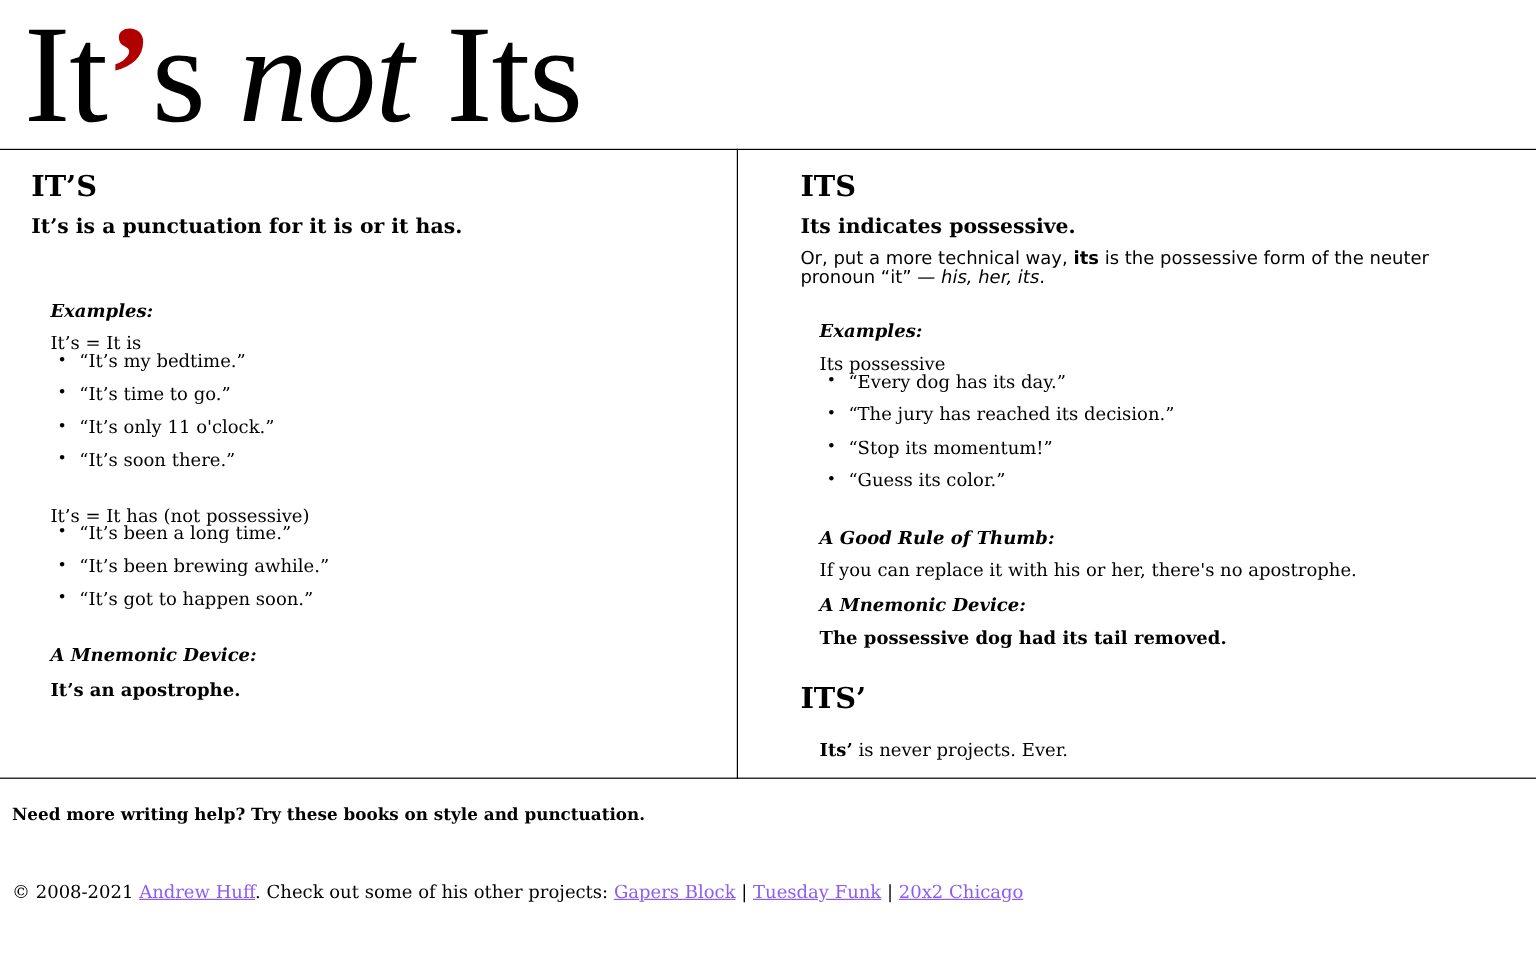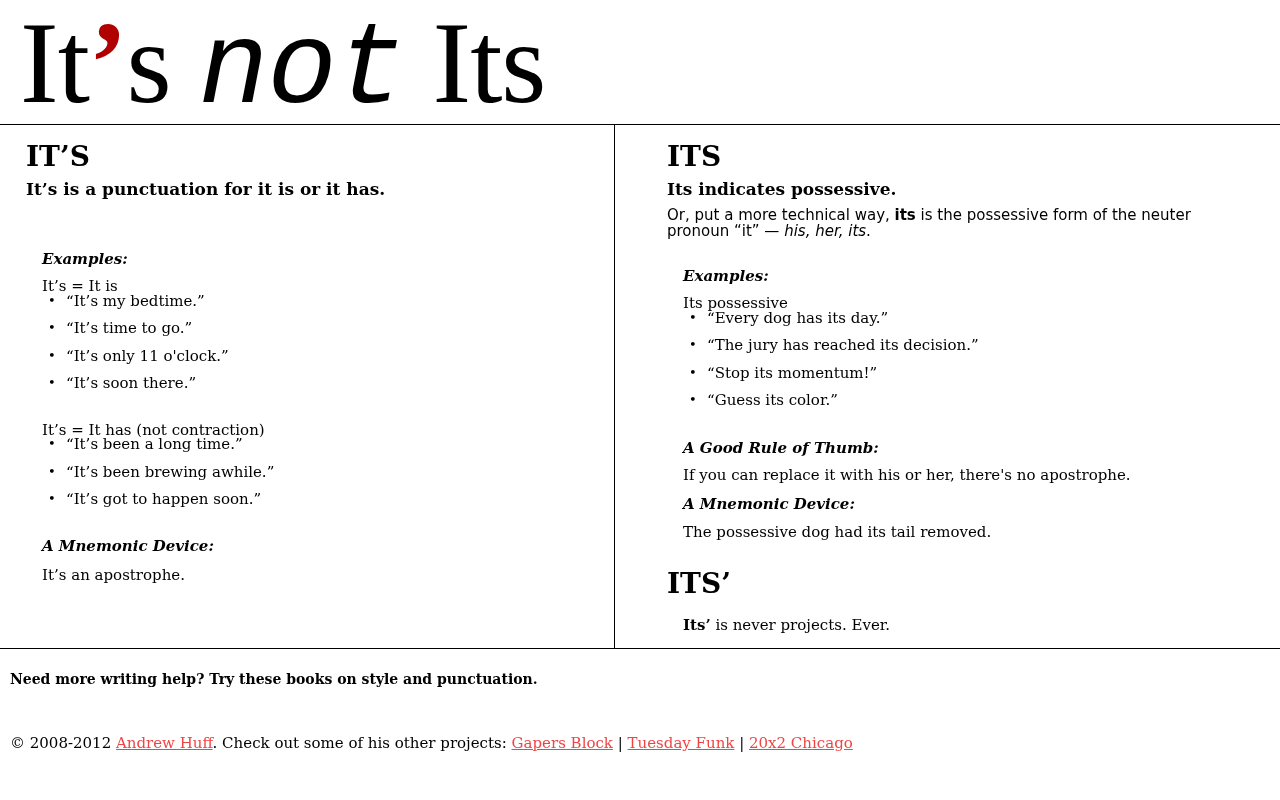--- a/index.html
+++ b/index.html
@@ -1,37 +1,37 @@
 <!DOCTYPE html>
 <html><head>
 <meta charset="utf-8">
 <style>
   html, body { margin:0; padding:0; background:#ffffff; }
   body { width:1280px; height:800px; overflow:hidden; color:#000; font-family:"DejaVu Serif", serif; position:relative; }
   .logo { position:absolute; left:20px; top:8px; height:110px; font-family:"Liberation Serif", serif; font-size:116px; line-height:110px; white-space:nowrap; letter-spacing:-1px; }
   .logo .apos { color:#b00000; font-weight:bold; }
-  .logo em { font-style:italic;font-family:Liberation Mono, monospace; }
+  .logo em { font-style:italic; }
   .rule-top { position:absolute; left:0; top:124px; width:1280px; height:1px; background:#000; }
   .rule-bottom { position:absolute; left:0; top:648px; width:1280px; height:1px; background:#000; }
   .vdivider { position:absolute; left:614px; top:124px; width:1px; height:525px; background:#000; }
   .col { position:absolute; top:124px; }
   .col-left { left:26px; width:570px; }
   .col-right { left:667px; width:590px; }
-  h2 { font-size:28px; font-weight:bold; margin:0; position:absolute; }
+  h2 { font-size:24px; font-weight:bold; margin:0; position:absolute; }
   h3 { font-size:17px; font-weight:bold; margin:0; position:absolute; white-space:nowrap; }
   .lbl { font-size:15px; font-weight:bold; font-style:italic; margin:16px; position:absolute; white-space:nowrap; }
   .p { font-size:15px; margin:16px; position:absolute; white-space:nowrap;text-align:right; }
   .ps { font-family:"DejaVu Sans", sans-serif; font-size:15px; margin:0; position:absolute; line-height:16px; width:590px; }
-  .bold { font-weight:normal; }
+  .bold { font-weight:bold; }
   ul { position:absolute; margin:0; padding:0; list-style:none; }
   ul li { position:absolute; font-size:15px; white-space:nowrap; left:40px; }
   ul li::before { content:"•"; position:absolute; left:-18px; font-size:13px; top:1px; }
   .footer-q { position:absolute; left:10px; top:671px; font-size:14px; font-weight:bold; white-space:nowrap; }
   .footer-c { position:absolute; left:10px; top:734px; font-size:15px; white-space:nowrap; }
-  a { color:#ef4444; text-decoration:underline; }
+  a { color:#8b5cf6; text-decoration:underline; }
 </style>
 </head>
 <body>
 
 <div class="logo"><span>It</span><span class="apos">’</span><span>s </span><em>not</em><span> Its</span></div>
 
 <div class="rule-top"></div>
 <div class="vdivider"></div>
 <div class="rule-bottom"></div>
 
@@ -39,21 +39,21 @@
   <h2 style="top:16px">IT’S</h2>
   <h3 style="top:55px">It’s is a punctuation for it is or it has.</h3>
   <div class="lbl" style="top:110px">Examples:</div>
   <div class="p" style="top:137px">It’s = It is</div>
   <ul style="top:168px; left:0">
     <li style="top:0">“It’s my bedtime.”</li>
     <li style="top:27px">“It’s time to go.”</li>
     <li style="top:55px">“It’s only 11 o'clock.”</li>
     <li style="top:82px">“It’s soon there.”</li>
   </ul>
-  <div class="p" style="top:281px">It’s = It has (not contraction)</div>
+  <div class="p" style="top:281px">It’s = It has (not possessive)</div>
   <ul style="top:311px; left:0">
     <li style="top:0">“It’s been a long time.”</li>
     <li style="top:28px">“It’s been brewing awhile.”</li>
     <li style="top:55px">“It’s got to happen soon.”</li>
   </ul>
   <div class="lbl" style="top:397px">A Mnemonic Device:</div>
   <div class="p bold" style="top:426px">It’s an apostrophe.</div>
 </div>
 
 <div class="col col-right">
@@ -71,13 +71,13 @@
   <div class="lbl" style="top:299px">A Good Rule of Thumb:</div>
   <div class="p" style="top:326px">If you can replace it with his or her, there's no apostrophe.</div>
   <div class="lbl" style="top:355px">A Mnemonic Device:</div>
   <div class="p bold" style="top:383px">The possessive dog had its tail removed.</div>
   <h2 style="top:443px">ITS’</h2>
   <div class="p" style="top:476px"><b>Its’</b><span> is never projects. Ever.</span></div>
 </div>
 
 <div class="footer-q">Need more writing help? Try these books on style and punctuation.</div>
 
-<div class="footer-c"><span>© 2008-2012 </span><a href="#">Andrew Huff</a><span>. Check out some of his other projects: </span><a href="#">Gapers Block</a><span> | </span><a href="#">Tuesday Funk</a><span> | </span><a href="#">20x2 Chicago</a></div>
+<div class="footer-c"><span>© 2008-2021 </span><a href="#">Andrew Huff</a><span>. Check out some of his other projects: </span><a href="#">Gapers Block</a><span> | </span><a href="#">Tuesday Funk</a><span> | </span><a href="#">20x2 Chicago</a></div>
 
 </body></html>

